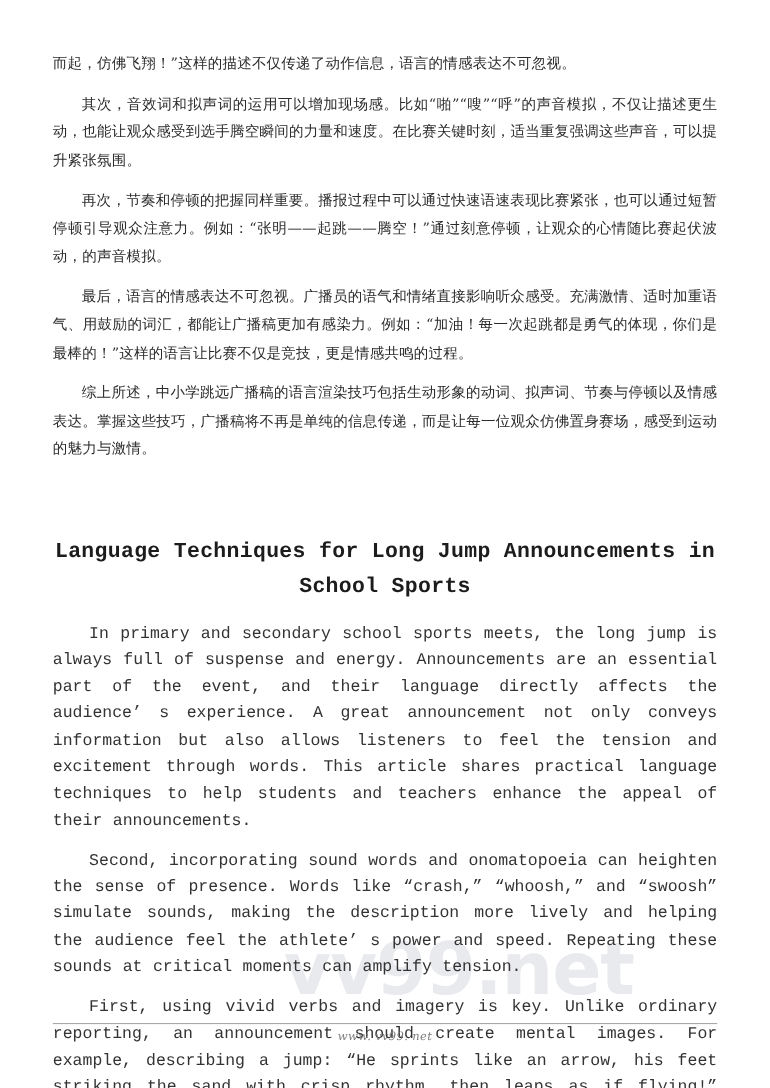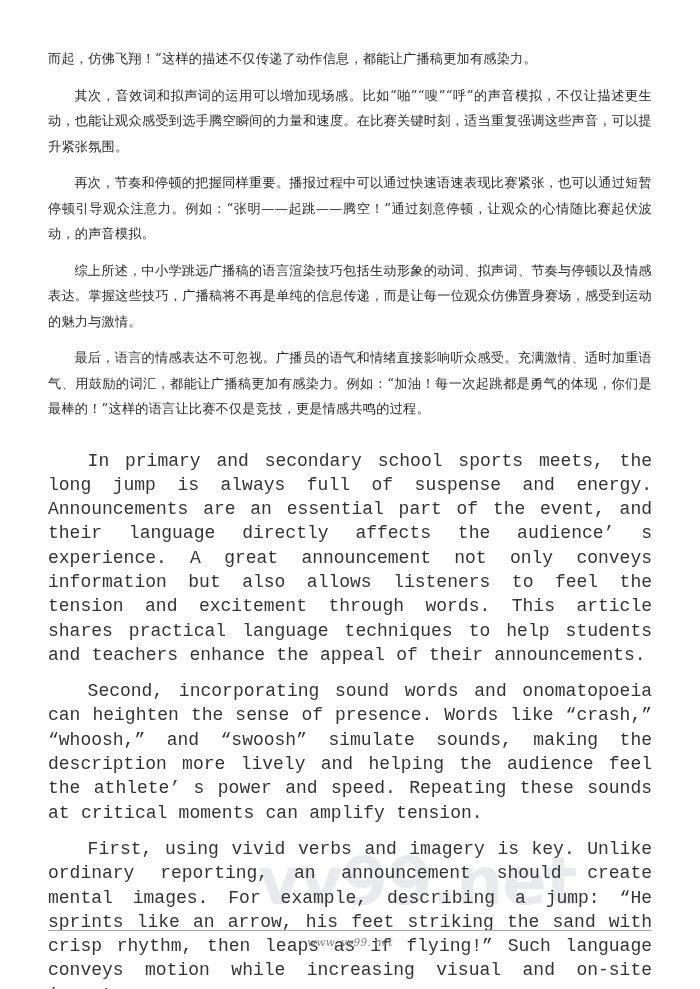--- a/index.html
+++ b/index.html
@@ -53,25 +53,25 @@
     padding-bottom: 12px;
     letter-spacing: 0.3px;
   }
 
   
   .en-block {
     padding-top: 4px;
   }
   .en-para {
     font-family: "Liberation Mono", "DejaVu Sans Mono", monospace;
-    font-size: 18px;
+    font-size: 15px;
     line-height: 24.3px;
     color: #333333;
     text-align: justify;
-    margin: 12px 0 12px 0;
+    margin: 0 0 12px 0;
     text-indent: 2.2em;
     letter-spacing: 0px;
     word-spacing: 0.5px;
   }
 
   
   .watermark {
     position: absolute;
     left: 258px;
     top: 843px;
@@ -114,27 +114,28 @@
 </head>
 <body>
 
 <div class="page">
 
   <div class="watermark">vv99.net</div>
 
   <div class="content">
 
     <section class="cn-block">
-      <p class="cn-para">而起，仿佛飞翔！”这样的描述不仅传递了动作信息，都能让广播稿更加有感染力。</p>
+      <p class="cn-para">而起，仿佛飞翔！”这样的描述不仅传递了动作信息，语言的情感表达不可忽视。</p>
       <p class="cn-para indent">其次，音效词和拟声词的运用可以增加现场感。比如“啪”“嗖”“呼”的声音模拟，不仅让描述更生动，也能让观众感受到选手腾空瞬间的力量和速度。在比赛关键时刻，适当重复强调这些声音，可以提升紧张氛围。</p>
       <p class="cn-para indent">再次，节奏和停顿的把握同样重要。播报过程中可以通过快速语速表现比赛紧张，也可以通过短暂停顿引导观众注意力。例如：“张明——起跳——腾空！”通过刻意停顿，让观众的心情随比赛起伏波动，的声音模拟。</p>
+      <p class="cn-para indent">最后，语言的情感表达不可忽视。广播员的语气和情绪直接影响听众感受。充满激情、适时加重语气、用鼓励的词汇，都能让广播稿更加有感染力。例如：“加油！每一次起跳都是勇气的体现，你们是最棒的！”这样的语言让比赛不仅是竞技，更是情感共鸣的过程。</p>
       <p class="cn-para indent">综上所述，中小学跳远广播稿的语言渲染技巧包括生动形象的动词、拟声词、节奏与停顿以及情感表达。掌握这些技巧，广播稿将不再是单纯的信息传递，而是让每一位观众仿佛置身赛场，感受到运动的魅力与激情。</p>
-      <p class="cn-para indent">最后，语言的情感表达不可忽视。广播员的语气和情绪直接影响听众感受。充满激情、适时加重语气、用鼓励的词汇，都能让广播稿更加有感染力。例如：“加油！每一次起跳都是勇气的体现，你们是最棒的！”这样的语言让比赛不仅是竞技，更是情感共鸣的过程。</p>
     </section>
 
+    <h1 class="doc-title">Language Techniques for Long Jump Announcements in School Sports</h1>
 
     <section class="en-block">
       <p class="en-para">In primary and secondary school sports meets, the long jump is always full of suspense and energy. Announcements are an essential part of the event, and their language directly affects the audience’ s experience. A great announcement not only conveys information but also allows listeners to feel the tension and excitement through words. This article shares practical language techniques to help students and teachers enhance the appeal of their announcements.</p>
       <p class="en-para">Second, incorporating sound words and onomatopoeia can heighten the sense of presence. Words like “crash,” “whoosh,” and “swoosh” simulate sounds, making the description more lively and helping the audience feel the athlete’ s power and speed. Repeating these sounds at critical moments can amplify tension.</p>
       <p class="en-para">First, using vivid verbs and imagery is key. Unlike ordinary reporting, an announcement should create mental images. For example, describing a jump: “He sprints like an arrow, his feet striking the sand with crisp rhythm, then leaps as if flying!” Such language conveys motion while increasing visual and on-site impact.</p>
 
     </section>
 
   </div>
 

